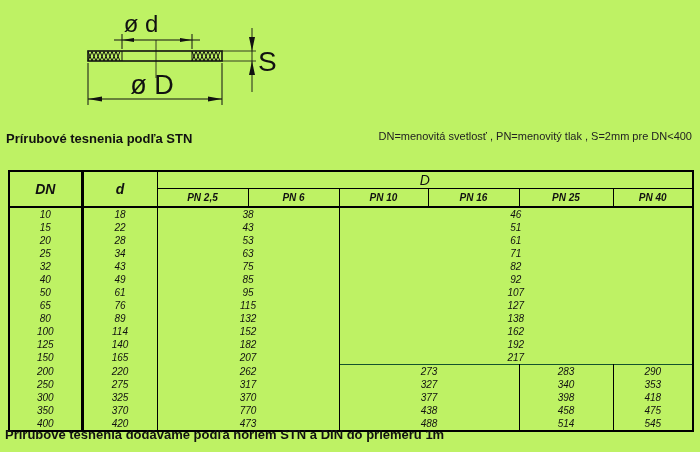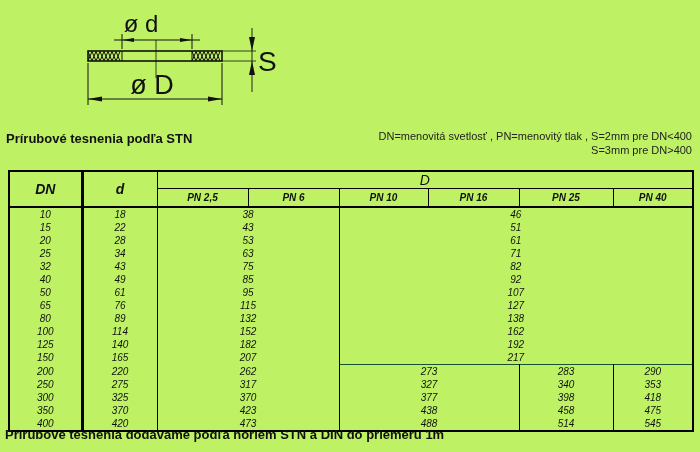--- a/index.html
+++ b/index.html
@@ -86,21 +86,20 @@
     <g fill="#111" font-family="Liberation Sans, sans-serif">
       <text x="63" y="28" text-anchor="middle" font-size="24">ø d</text>
       <text x="74" y="90" text-anchor="middle" font-size="27">ø D</text>
       <text x="180" y="67" font-size="28">S</text>
     </g>
   </svg>
 
   <div class="doc-title">Prírubové tesnenia podľa STN</div>
   <div class="note-block">
     <div>DN=menovitá svetlosť , PN=menovitý  tlak , S=2mm pre DN&lt;400</div>
-    <div>S=3mm pre DN&gt;400</div>
   </div>
 
   <table id="dims-table">
     <colgroup>
       <col style="width:73px">
         <col style="width:75px">
         <col style="width:91px">
         <col style="width:91px">
       <col style="width:89px">
         <col style="width:91px">
@@ -215,21 +214,21 @@
           <td colspan="1" class="c-dn">300</td>
           <td colspan="1" class="c-d">325</td>
           <td colspan="2" class="c-d1">370</td>
           <td colspan="2" class="c-d2a">377</td>
           <td colspan="1" class="c-d2b">398</td>
           <td colspan="1" class="c-d2c">418</td>
         </tr>
         <tr>
           <td colspan="1" class="c-dn">350</td>
           <td colspan="1" class="c-d">370</td>
-          <td colspan="2" class="c-d1">423</td>
+          <td colspan="2" class="c-d1">770</td>
           <td colspan="2" class="c-d2a">438</td>
           <td colspan="1" class="c-d2b">458</td>
           <td colspan="1" class="c-d2c">475</td>
         </tr>
         <tr>
           <td colspan="1" class="c-dn">400</td>
           <td colspan="1" class="c-d">420</td>
           <td colspan="2" class="c-d1">473</td>
           <td colspan="2" class="c-d2a">488</td>
           <td colspan="1" class="c-d2b">514</td>

